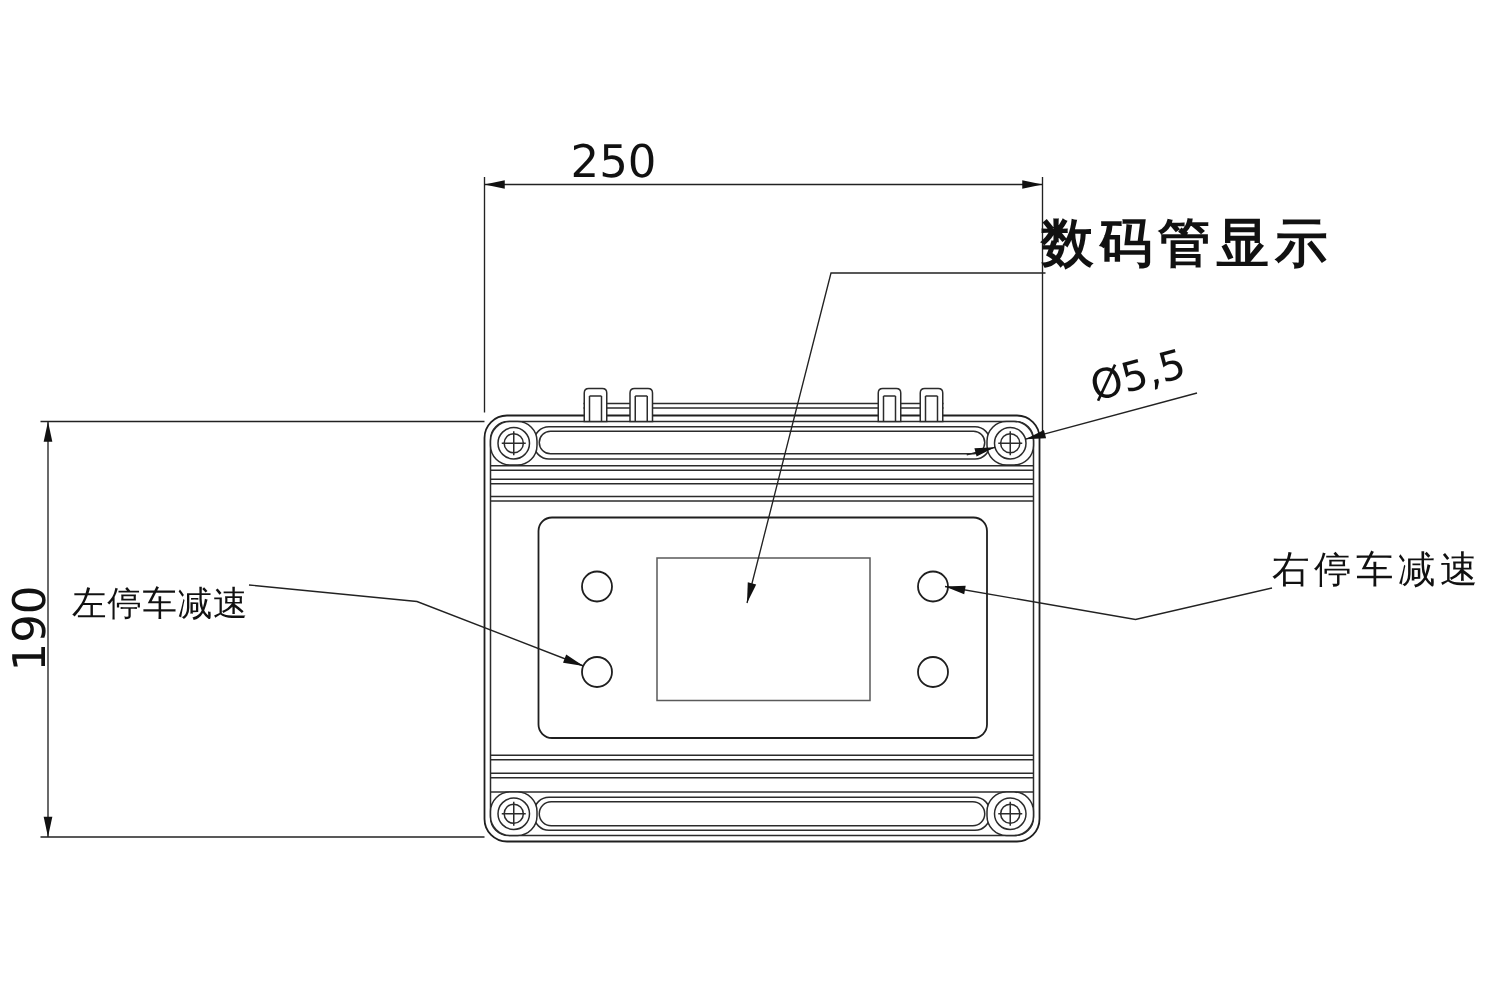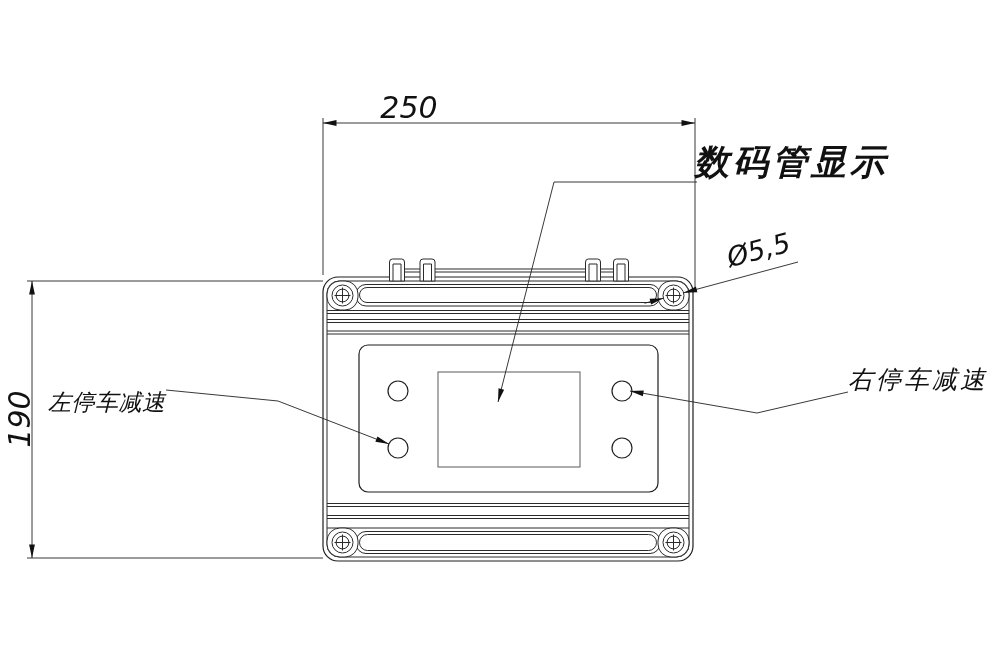--- a/index.html
+++ b/index.html
@@ -7,21 +7,20 @@
     padding: 0;
     background: #ffffff;
     font-family: "DejaVu Sans", sans-serif;
   }
   .canvas {
     position: relative;
     width: 995px;
     height: 667px;
     background: #ffffff;
     overflow: hidden;
-    font-style: italic;
   }
   svg { display: block; }
   .thin   { stroke: #2b2b2b; stroke-width: 1;   fill: none; }
   .thin-w { stroke: #2b2b2b; stroke-width: 1;   fill: #ffffff; }
   .mid    { stroke: #1f1f1f; stroke-width: 1.2; fill: none; }
   .mid-w  { stroke: #1f1f1f; stroke-width: 1.2; fill: #ffffff; }
   .gray   { stroke: #5a5a5a; stroke-width: 1;   fill: none; }
   .dim    { stroke: #222222; stroke-width: 0.9; fill: none; }
   .arrow  { fill: #111111; stroke: none; }
   text    { fill: #111111; }

